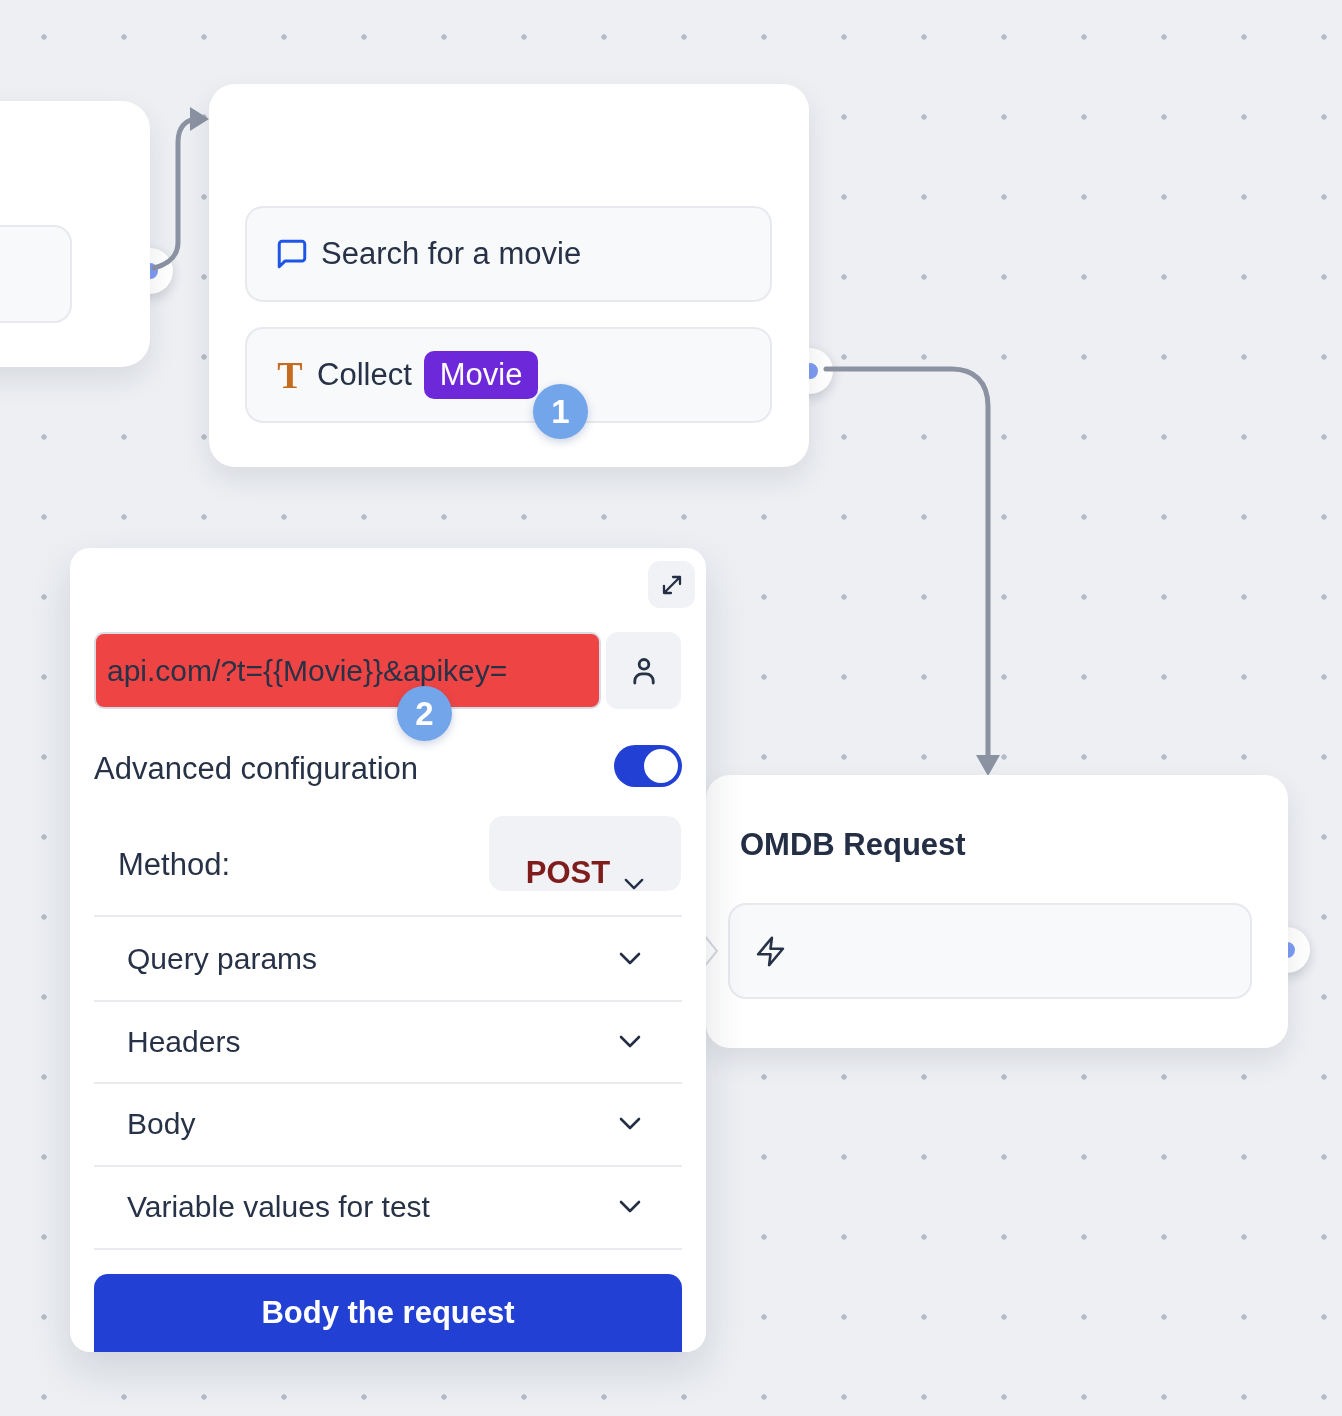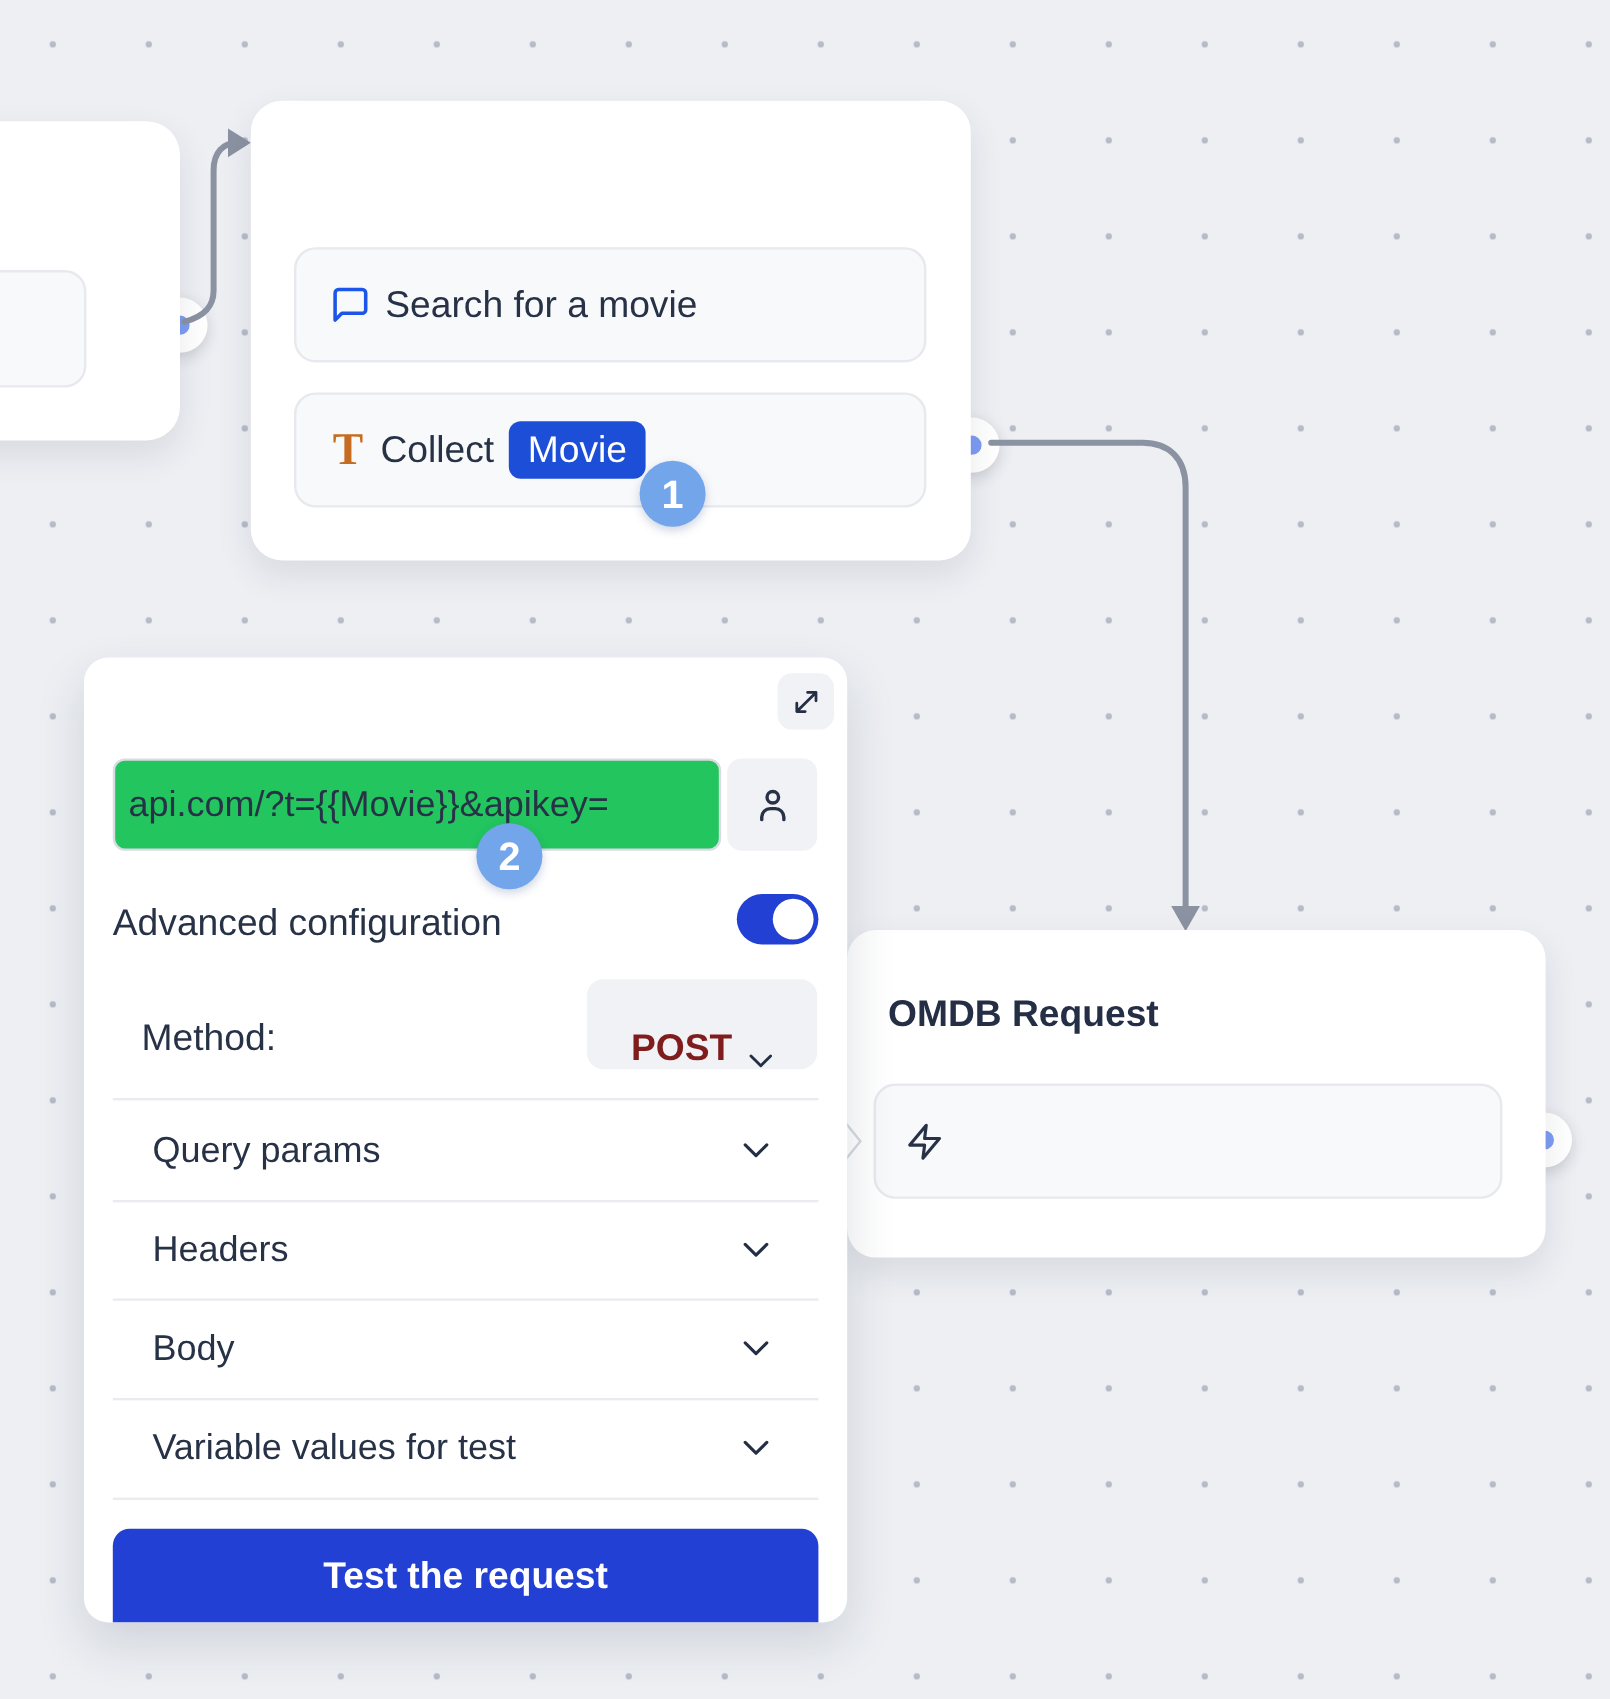--- a/index.html
+++ b/index.html
@@ -21,36 +21,36 @@
     box-shadow:0 4px 12px rgba(31,41,55,.18);display:flex;align-items:center;justify-content:center;
   }
   .port-ring{width:14px;height:14px;border-radius:50%;border:8px solid #7d9cf3;background:#fff;}
   .step-badge{
     position:absolute;width:55px;height:55px;border-radius:50%;background:#72a5ea;
     color:#fff;font-weight:700;font-size:33px;display:flex;align-items:center;justify-content:center;
     box-shadow:0 3px 8px rgba(50,80,140,.25);z-index:30;
   }
   .gray-btn{position:absolute;background:#f1f2f6;border-radius:12px;display:flex;align-items:center;justify-content:center;}
   .chip{
-    display:inline-block;background:#1d4ed8;color:#fff;border-radius:10px;
+    display:inline-block;background:#6d28d9;color:#fff;border-radius:10px;
     padding:2px 16px;margin-left:12px;font-size:31px;line-height:44px;
   }
   .divider{position:absolute;left:24px;width:588px;height:2px;background:#e9ebef;}
   .acc-label{position:absolute;left:57px;color:#273247;font-size:30px;line-height:38px;}
   .panel-label{position:absolute;left:24px;color:#273247;font-size:31px;line-height:38px;}
   .chev{position:absolute;}
   svg{display:block;}
   #connectors{position:absolute;left:0;top:0;z-index:1;}
   .node{z-index:2;}
   #config-panel{
     position:absolute;left:70px;top:548px;width:636px;height:804px;border-radius:20px;
     background:#fff;box-shadow:0 18px 42px rgba(30,41,61,.14);overflow:hidden;z-index:20;
   }
   #url-input{
-    position:absolute;left:24px;top:84px;width:507px;height:77px;background:#22c55e;
+    position:absolute;left:24px;top:84px;width:507px;height:77px;background:#ef4444;
     border:2px solid #d8dce3;border-radius:10px;overflow:hidden;white-space:nowrap;
     display:flex;align-items:center;padding-left:24px;font-size:30px;color:#273247;
   }
   #url-input span{margin-left:-13px;}
   #toggle{position:absolute;left:544px;top:197px;width:68px;height:42px;border-radius:21px;background:#2240d4;}
   #toggle .knob{position:absolute;right:4px;top:4px;width:34px;height:34px;border-radius:50%;background:#fff;}
   #post-select{
     position:absolute;left:419px;top:268px;width:192px;height:75px;background:#f1f2f6;border-radius:14px;
     display:flex;align-items:flex-end;justify-content:center;gap:14px;color:#7f1d1d;font-size:31px;font-weight:600;
   }
@@ -173,16 +173,16 @@
       <polyline points="2,2 11,11 20,2" fill="none" stroke="#242f46" stroke-width="2.6" stroke-linecap="round" stroke-linejoin="round"></polyline>
     </svg>
     <div class="divider" style="top:617px;"></div>
 
     <div class="acc-label" style="top:640px;">Variable values for test</div>
     <svg class="chev" style="left:549px;top:652px;" width="22" height="14" viewBox="0 0 22 14">
       <polyline points="2,2 11,11 20,2" fill="none" stroke="#242f46" stroke-width="2.6" stroke-linecap="round" stroke-linejoin="round"></polyline>
     </svg>
     <div class="divider" style="top:700px;"></div>
 
-    <button id="test-btn">Test the request</button>
+    <button id="test-btn">Body the request</button>
   </div>
 
 </div>
 
 </body></html>

